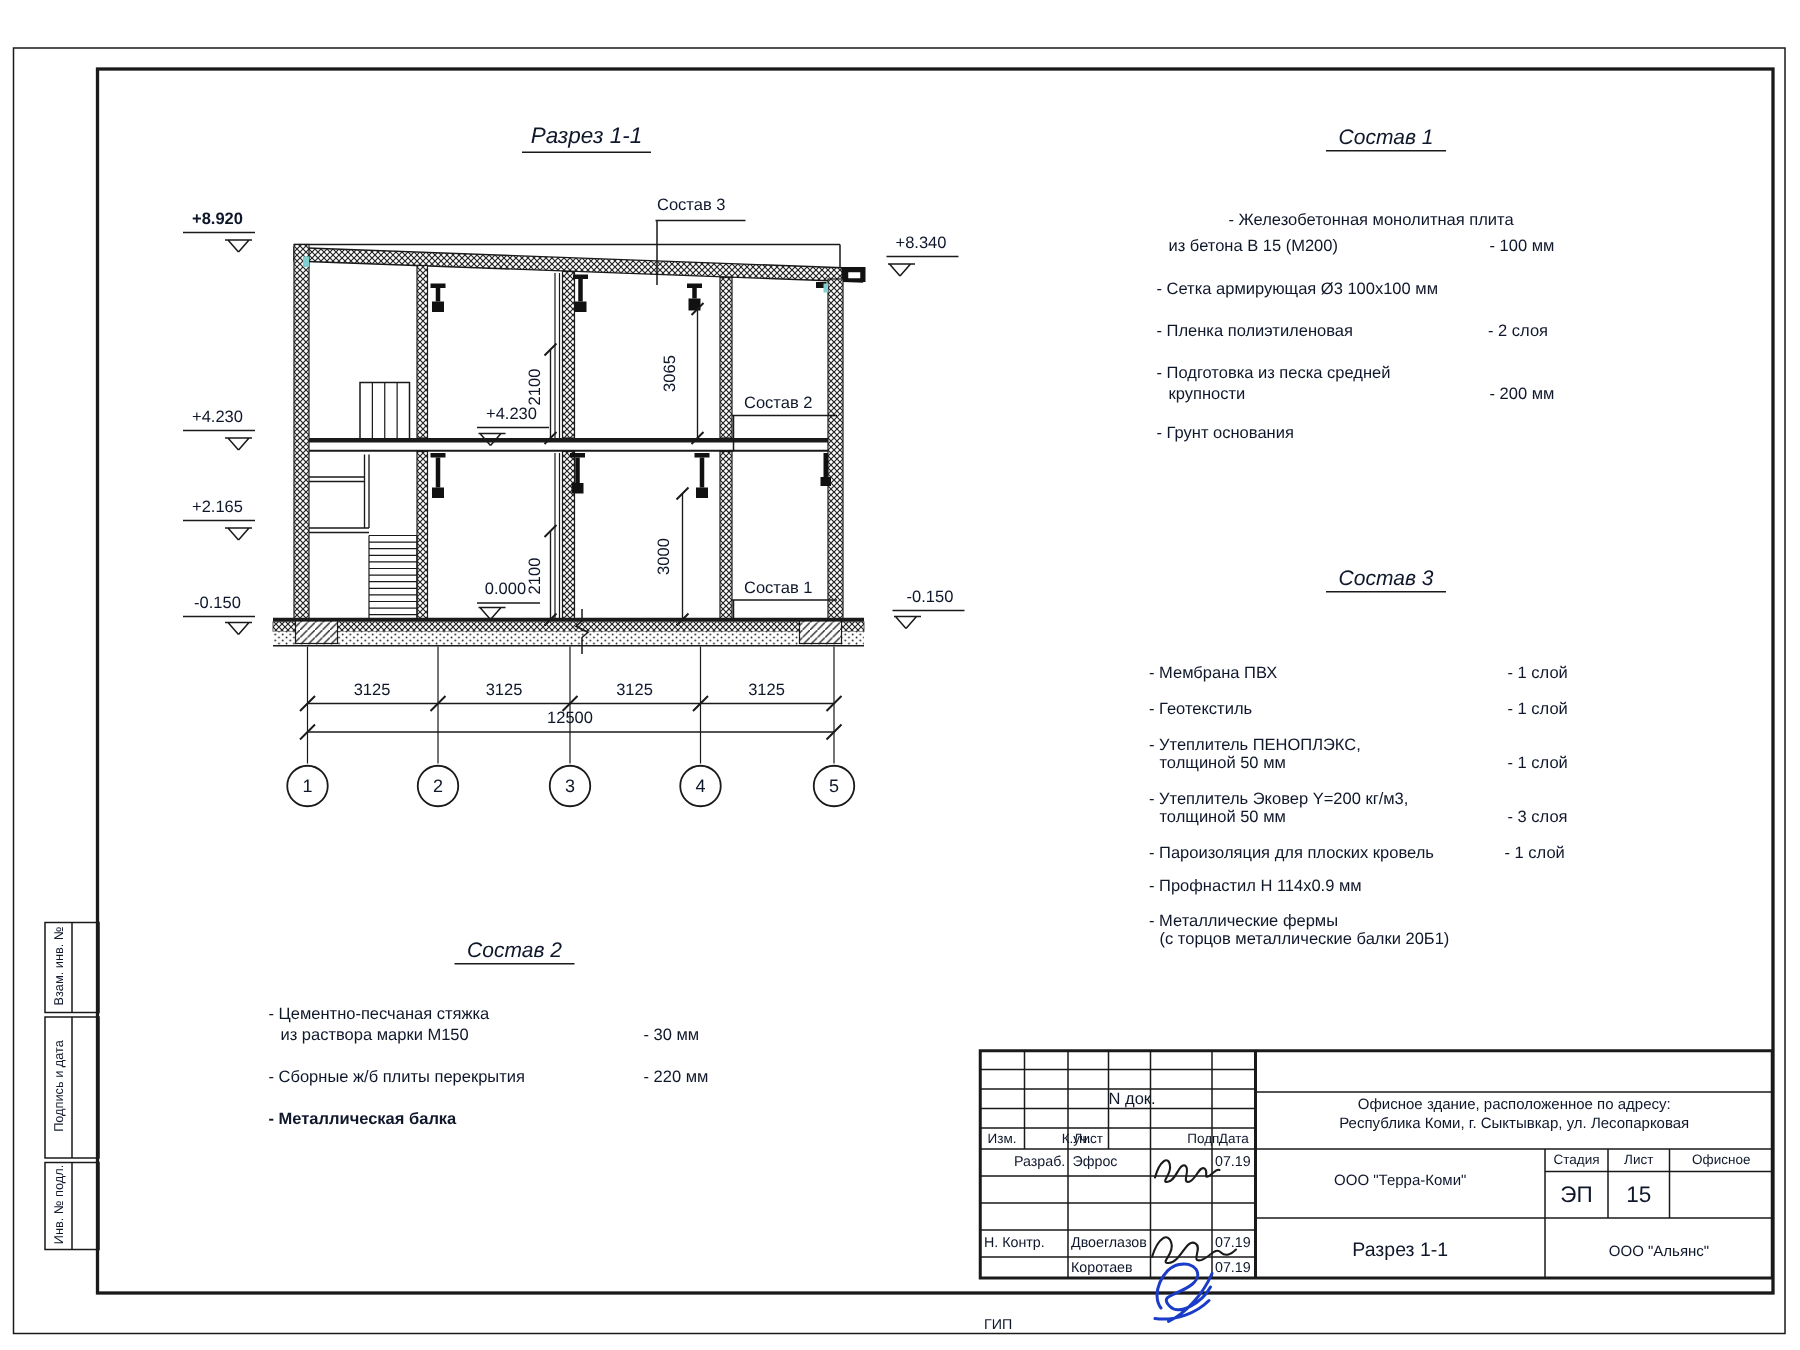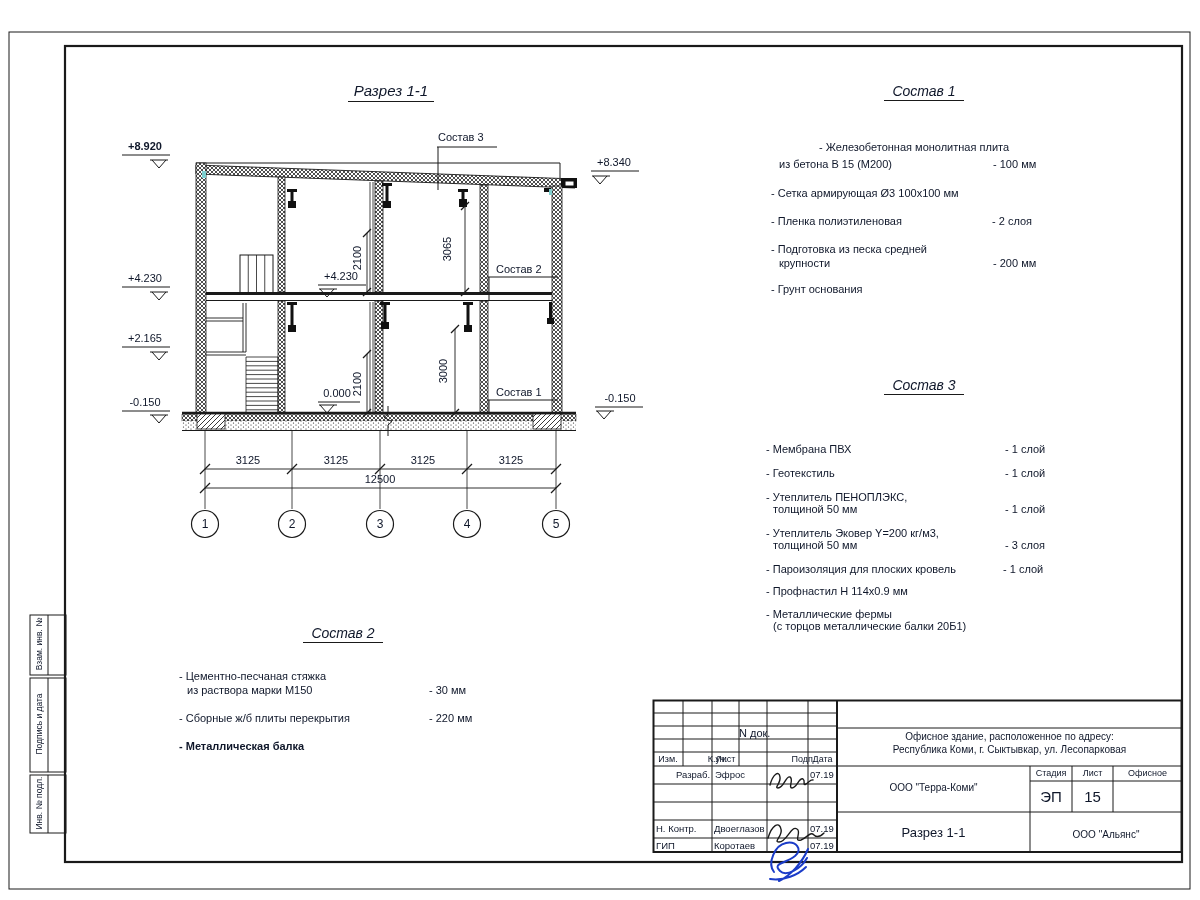--- a/index.html
+++ b/index.html
@@ -252,21 +252,21 @@
 <div class="tb tbc" style="left:712px;top:754px;width:27px;font-size:9px;">Лист</div>
 <div class="tb tbc" style="left:739px;top:727px;width:28px;font-size:11px;">N док.</div>
 <div class="tb tbc" style="left:767px;top:754px;width:41px;font-size:9px;padding-left:16px;">Подп.</div>
 <div class="tb tbc" style="left:808px;top:754px;width:29px;font-size:9px;">Дата</div>
 <div class="tb" style="left:676px;top:769px;">Разраб.</div>
 <div class="tb" style="left:715px;top:769px;">Эфрос</div>
 <div class="tb" style="left:810px;top:769px;">07.19</div>
 <div class="tb" style="left:656px;top:823px;">Н. Контр.</div>
 <div class="tb" style="left:714px;top:823px;">Двоеглазов</div>
 <div class="tb" style="left:810px;top:823px;">07.19</div>
-<div class="tb" style="left:656px;top:840px;">ГИП</div>
+<div class="tb" style="left:656px;top:878px;">ГИП</div>
 <div class="tb" style="left:714px;top:840px;">Коротаев</div>
 <div class="tb" style="left:810px;top:840px;">07.19</div>
 
 <div class="vlabel" style="left:9px;top:639px;width:60px;">Взам. инв. №</div>
 <div class="vlabel" style="left:-8px;top:719px;width:94px;">Подпись и дата</div>
 <div class="vlabel" style="left:10px;top:798px;width:58px;">Инв. № подл.</div>
 
 </div>
 
 </body></html>

